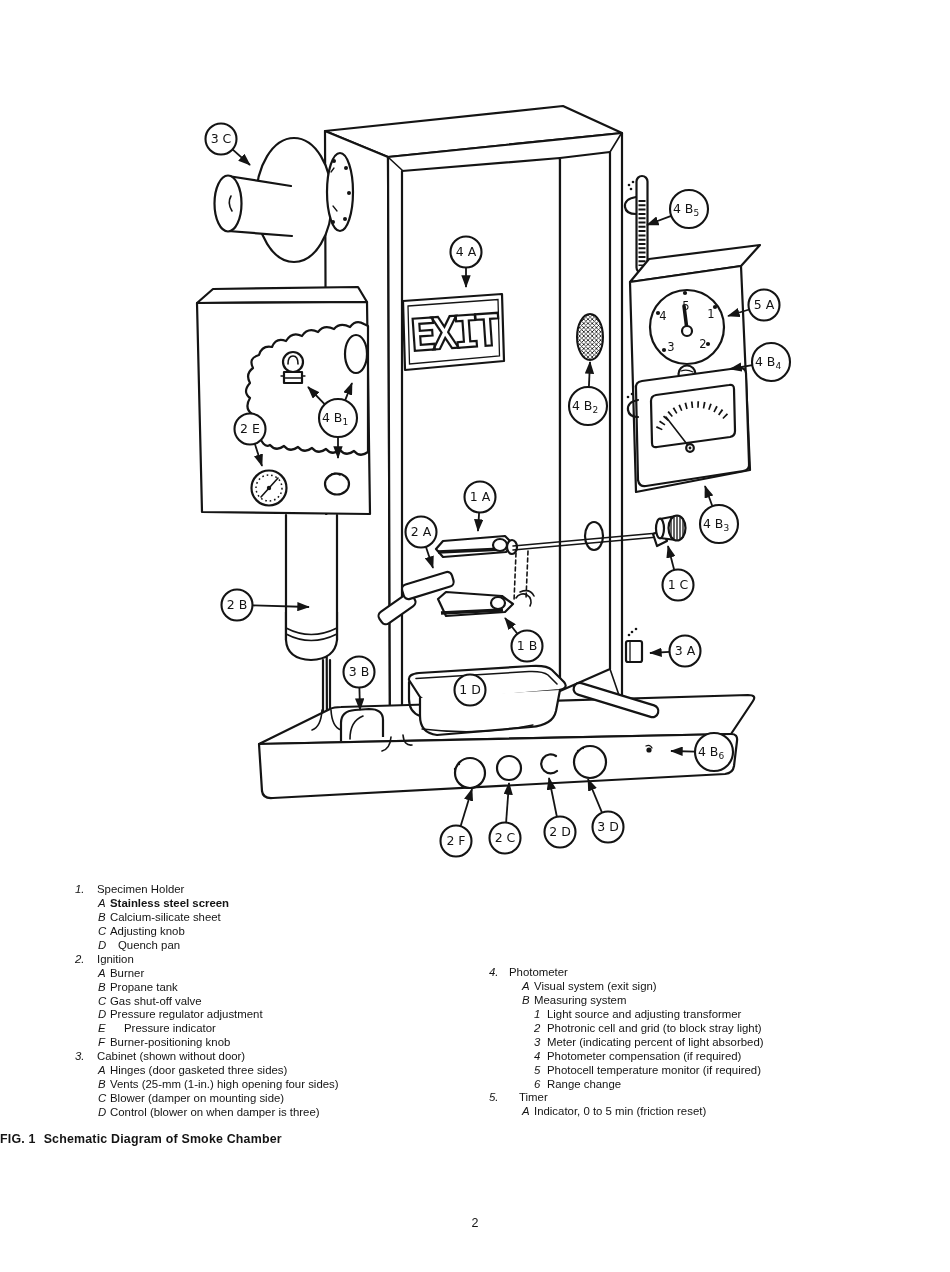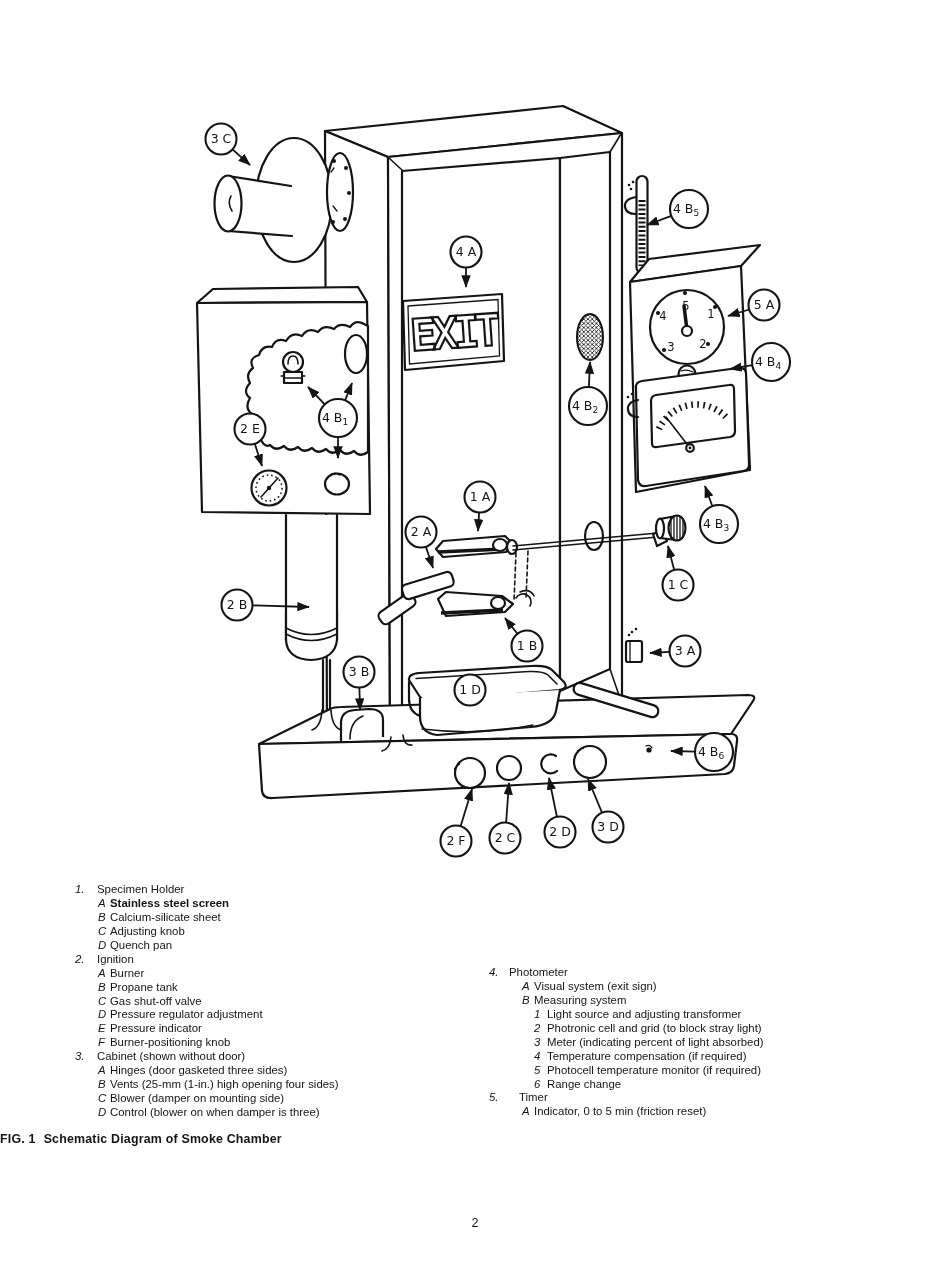--- a/index.html
+++ b/index.html
@@ -360,21 +360,21 @@
       <div class="leg-line">
         <span class="leg-label" style="left: 23px;">B</span>
         <span class="leg-text" style="left: 35px;">Calcium-silicate sheet</span>
       </div>
       <div class="leg-line">
         <span class="leg-label" style="left: 23px;">C</span>
         <span class="leg-text" style="left: 35px;">Adjusting knob</span>
       </div>
       <div class="leg-line">
         <span class="leg-label" style="left: 23px;">D</span>
-        <span class="leg-text" style="left: 35px;">Quench pan</span>
+        <span class="leg-text" style="left: 43px;">Quench pan</span>
       </div>
       <div class="leg-line">
         <span class="leg-label" style="left: 0px;">2.</span>
         <span class="leg-text" style="left: 22px; font-style: normal;">Ignition</span>
       </div>
       <div class="leg-line">
         <span class="leg-label" style="left: 23px;">A</span>
         <span class="leg-text" style="left: 35px;">Burner</span>
       </div>
       <div class="leg-line">
@@ -384,21 +384,21 @@
       <div class="leg-line">
         <span class="leg-label" style="left: 23px;">C</span>
         <span class="leg-text" style="left: 35px;">Gas shut-off valve</span>
       </div>
       <div class="leg-line">
         <span class="leg-label" style="left: 23px;">D</span>
         <span class="leg-text" style="left: 35px;">Pressure regulator adjustment</span>
       </div>
       <div class="leg-line">
         <span class="leg-label" style="left: 23px;">E</span>
-        <span class="leg-text" style="left: 35px;">Pressure indicator</span>
+        <span class="leg-text" style="left: 49px;">Pressure indicator</span>
       </div>
       <div class="leg-line">
         <span class="leg-label" style="left: 23px;">F</span>
         <span class="leg-text" style="left: 35px;">Burner-positioning knob</span>
       </div>
       <div class="leg-line">
         <span class="leg-label" style="left: 0px;">3.</span>
         <span class="leg-text" style="left: 22px; font-style: normal;">Cabinet (shown without door)</span>
       </div>
       <div class="leg-line">
@@ -438,21 +438,21 @@
       <div class="leg-line">
         <span class="leg-label" style="left: 45px;">2</span>
         <span class="leg-text" style="left: 58px;">Photronic cell and grid (to block stray light)</span>
       </div>
       <div class="leg-line">
         <span class="leg-label" style="left: 45px;">3</span>
         <span class="leg-text" style="left: 58px;">Meter (indicating percent of light absorbed)</span>
       </div>
       <div class="leg-line">
         <span class="leg-label" style="left: 45px;">4</span>
-        <span class="leg-text" style="left: 58px;">Temperature compensation (if required)</span>
+        <span class="leg-text" style="left: 58px;">Photometer compensation (if required)</span>
       </div>
       <div class="leg-line">
         <span class="leg-label" style="left: 45px;">5</span>
         <span class="leg-text" style="left: 58px;">Photocell temperature monitor (if required)</span>
       </div>
       <div class="leg-line">
         <span class="leg-label" style="left: 45px;">6</span>
         <span class="leg-text" style="left: 58px;">Range change</span>
       </div>
       <div class="leg-line">

